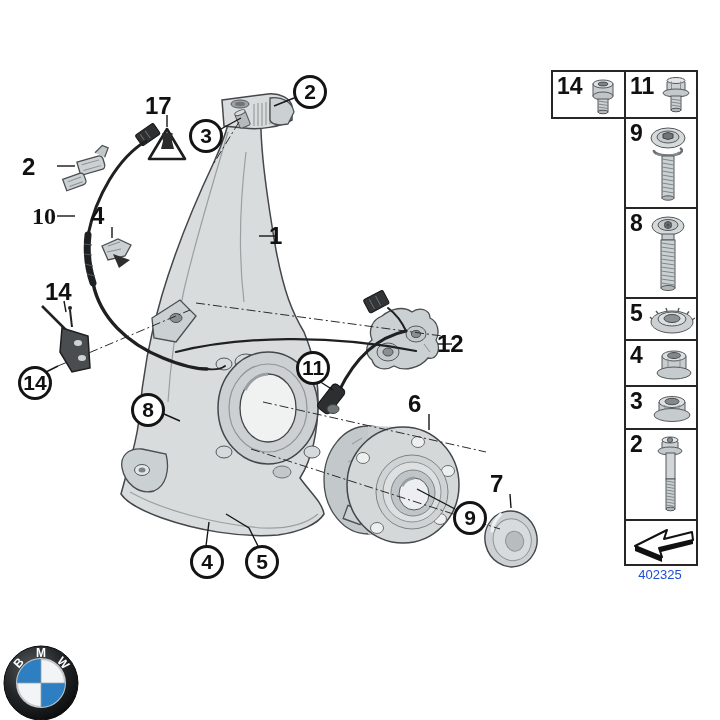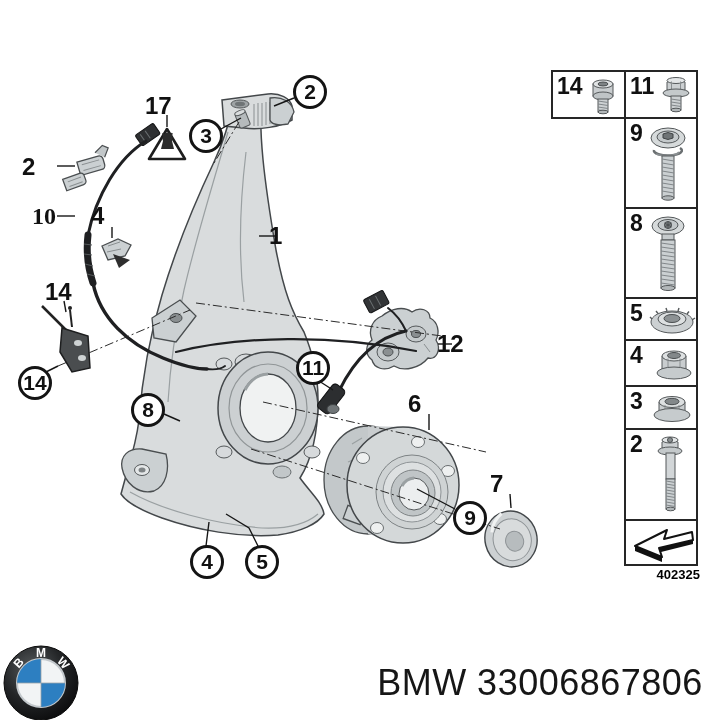--- a/index.html
+++ b/index.html
@@ -10,22 +10,22 @@
   
   .callout-circle{position:absolute;width:34px;height:34px;box-sizing:border-box;
     border:3px solid #141414;border-radius:50%;background:#fff;color:#111;
     font-weight:bold;font-size:21px;line-height:28px;text-align:center;z-index:5;}
   .callout-plain{position:absolute;width:44px;height:26px;color:#111;font-weight:bold;
     font-size:24px;line-height:26px;text-align:left;z-index:5;}
   
   .cell{position:absolute;box-sizing:border-box;border:2px solid #262626;background:#fff;z-index:4;}
   .cell .num{position:absolute;top:1px;left:4px;font-weight:bold;font-size:23px;color:#111;}
   .cell svg{position:absolute;}
-  .diag-num{position:absolute;left:620px;top:567px;width:80px;text-align:right;
-    font-size:13px;color:#000000;z-index:4;font-weight:bold;}
+  .diag-num{position:absolute;left:620px;top:567px;width:80px;text-align:center;
+    font-size:13px;color:#1d4ed8;z-index:4;}
   
   .footer-text{position:absolute;left:360px;top:662px;width:360px;text-align:center;
     font-size:36px;color:#161616;z-index:5;letter-spacing:0.5px;}
   .logo{position:absolute;left:2px;top:644px;z-index:5;}
   .metal{fill:#d9dcdd;stroke:#43474a;stroke-width:1.5;}
   .metal2{fill:#cbd0d2;stroke:#4a4e50;stroke-width:1.3;}
   .shade{stroke:#9aa0a2;stroke-width:1.2;fill:none;}
   .lead{stroke:#161616;stroke-width:1.4;fill:none;}
   .dash{stroke:#2b2b2b;stroke-width:1;fill:none;stroke-dasharray:9 3 2 3;}
   .cable{stroke:#1f2022;fill:none;stroke-linecap:round;}
@@ -391,15 +391,14 @@
     <path d="M39,39 L39,15 A24,24 0 0 0 15,39 Z" fill="#2d7fc1"></path>
     <path d="M39,39 L63,39 A24,24 0 0 1 39,63 Z" fill="#2d7fc1"></path>
     <path d="M39,15 V63 M15,39 H63" stroke="#9aa3a8" stroke-width="0.8" fill="none"></path>
     <g fill="#fff" font-family="Liberation Sans, sans-serif" font-size="12" font-weight="bold" text-anchor="middle">
       <text x="39" y="13" transform="rotate(-48 39 39)">B</text>
       <text x="39" y="13">M</text>
       <text x="39" y="13" transform="rotate(48 39 39)">W</text>
     </g>
   </svg>
 
-  <div class="footer-text">BMW 33006867806</div>
 
 </div>
 
 </body></html>

